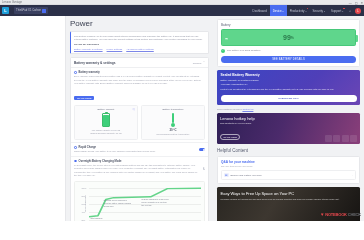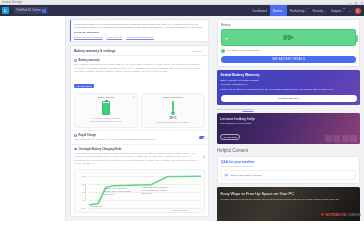--- a/index.html
+++ b/index.html
@@ -242,20 +242,21 @@
       <div class="avatar">L</div>
     </div>
   </div>
 
   <div class="body">
 
     <div class="gutter"></div>
 
     <div class="main">
 
+      <div class="page-title">Power</div>
 
       <div class="card note">
         <p>This section enables you to learn basic about internal performance and maximize the battery life. It also helps that you can extend battery features. You can check the default settings in this section and customize your system according to your needs.</p>
         <span class="lbl">LEARN MY SETTINGS</span>
         <div class="linkrow">
           <a>Battery warranty &amp; settings</a>
           <a>Power settings</a>
           <a>Advanced battery settings</a>
         </div>
       </div>

